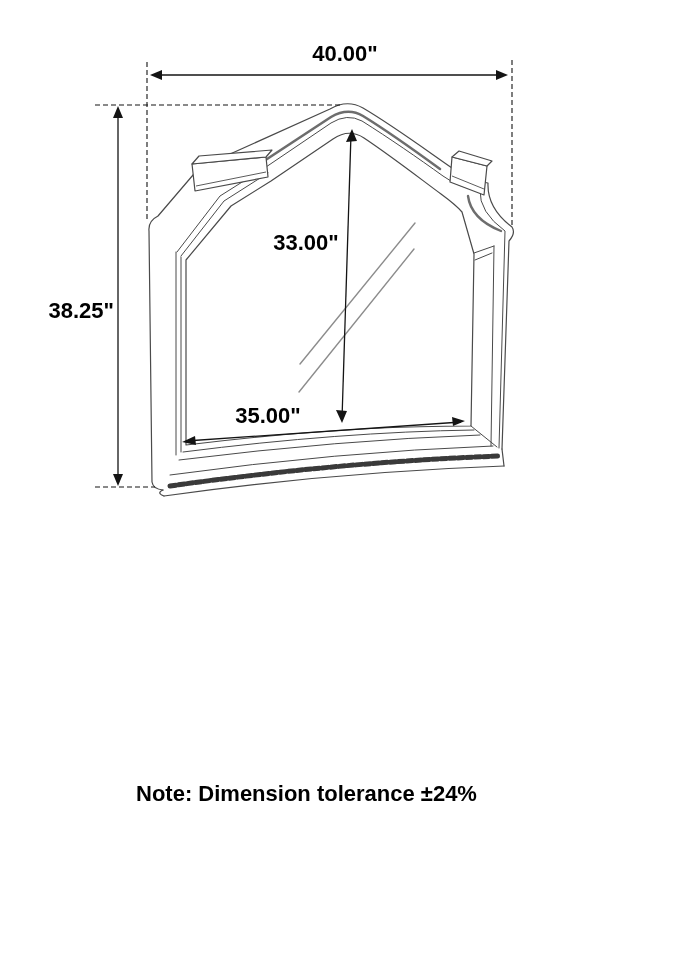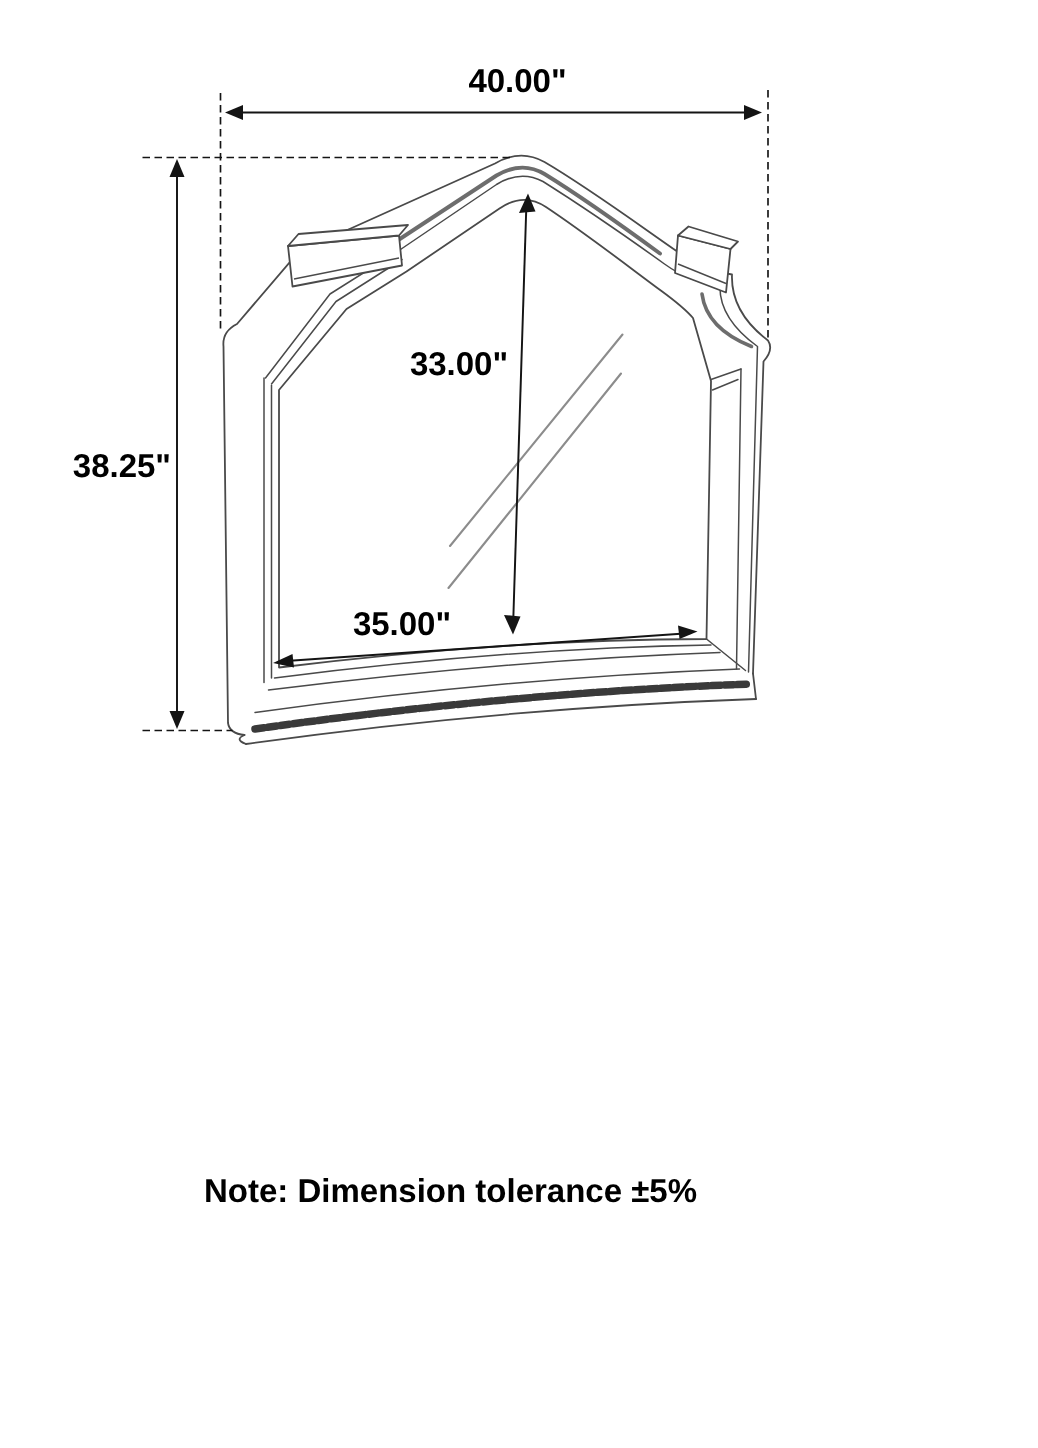--- a/index.html
+++ b/index.html
@@ -126,15 +126,15 @@
   </svg>
 
   <div class="dim-label center" style="left:275px; top:42px; width:140px;">40.00"</div>
 
   <div class="dim-label right" style="left:30px; top:299px; width:84px;">38.25"</div>
 
   <div class="dim-label center" style="left:236px; top:231px; width:140px;">33.00"</div>
 
   <div class="dim-label center" style="left:198px; top:404px; width:140px;">35.00"</div>
 
-  <div class="note-label">Note: Dimension tolerance ±5%</div>
+  <div class="note-label">Note: Dimension tolerance ±24%</div>
 
 </div>
 
 </body></html>

